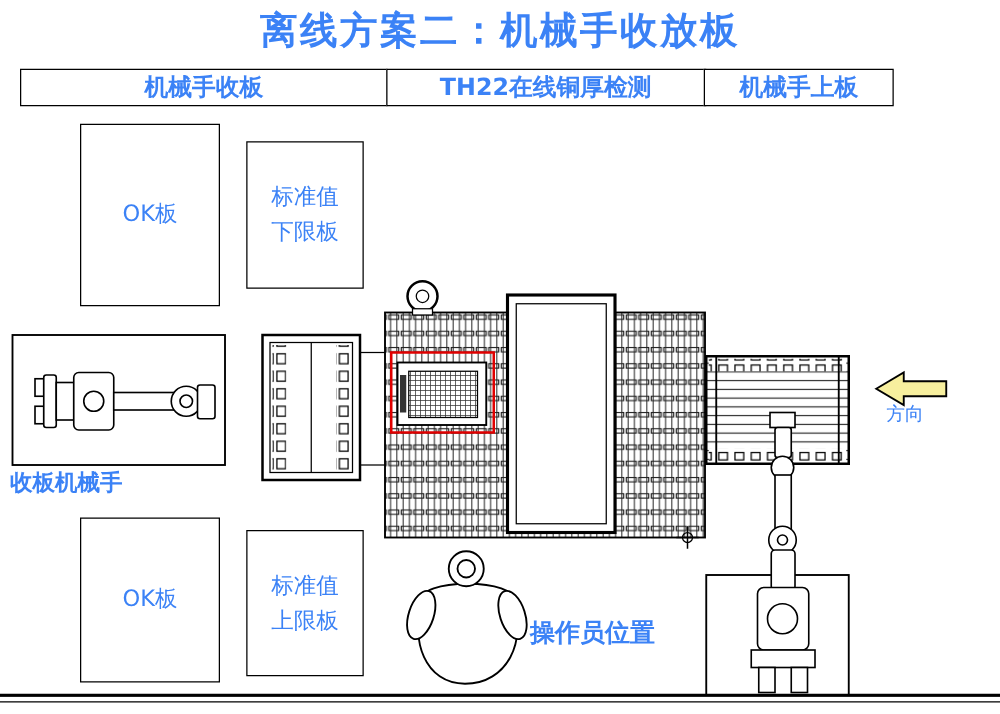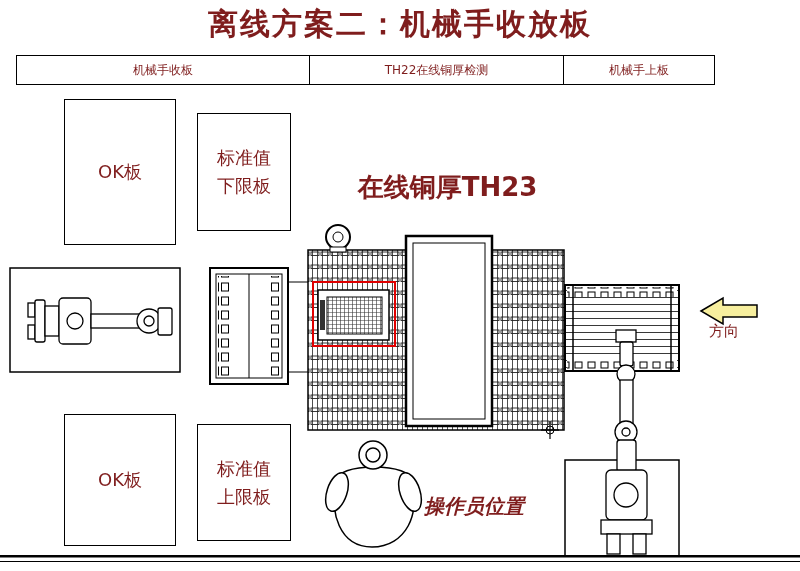--- a/index.html
+++ b/index.html
@@ -1,46 +1,46 @@
 <!DOCTYPE html>
 <html><head>
 <meta charset="utf-8">
 <style>
   * { box-sizing: border-box; }
   body { margin: 0; background: #fff; }
   .page {
     position: relative; width: 800px; height: 571px; background: #fff;
-    font-family: "DejaVu Sans", "Liberation Sans", sans-serif; color: #7f1d1d; overflow: hidden;
+    font-family: "DejaVu Sans", "Liberation Sans", sans-serif; color: #3b82f6; overflow: hidden;
   }
   .drawing { position: absolute; left: 0; top: 0; }
   .title {
     position: absolute; left: 0; top: 4px; width: 100%; text-align: center;
     font-size: 30px; font-weight: bold; letter-spacing: 2px;
   }
   .header-row { position: absolute; left: 16px; top: 55px; display: flex; }
   .header-cell {
     height: 30px; border: 1.5px solid #000; margin-left: -1.5px;
     display: flex; align-items: center; justify-content: center;
-    font-size: 12px; background: #fff;
+    font-size: 19px; background: #fff; font-weight: bold;
   }
   .header-cell:first-child { margin-left: 0; }
   .hc1 { width: 294px; } .hc2 { width: 256px; } .hc3 { width: 152px; }
   .box {
     position: absolute; border: 1.5px solid #000; background: #fff;
     display: flex; flex-direction: column; align-items: center; justify-content: center;
     font-size: 18px; line-height: 1.55; text-align: center;
   }
   .ok-top    { left: 64px;  top: 99px;  width: 112px; height: 146px; }
   .std-lower { left: 197px; top: 113px; width: 94px;  height: 118px; }
   .ok-bottom { left: 64px;  top: 414px; width: 112px; height: 132px; }
   .std-upper { left: 197px; top: 424px; width: 94px;  height: 117px; }
   .label { position: absolute; }
   .online-copper { left: 330px; top: 170px; width: 235px; text-align: center; font-size: 26px; font-weight: bold; }
   .collect-robot { left: 8px;   top: 374px; font-size: 18px; font-weight: bold; }
-  .operator      { left: 424px; top: 493px; font-size: 20px; font-weight: bold; font-style: italic; }
+  .operator      { left: 424px; top: 493px; font-size: 20px; font-weight: bold; }
   .direction     { left: 709px; top: 322px; font-size: 15px; }
 </style>
 </head>
 <body>
 
 <div class="page">
 
   <svg class="drawing" width="800" height="571" viewBox="0 0 800 571">
     <defs>
       <pattern id="weave" width="10" height="13" patternUnits="userSpaceOnUse">
@@ -166,22 +166,22 @@
 
   <div class="box ok-top">
     <span>OK板</span>
   </div>
 
   <div class="box std-lower">
     <span>标准值</span>
     <span>下限板</span>
   </div>
 
-  <div class="label online-copper">在线铜厚TH23</div>
 
+  <div class="label collect-robot">收板机械手</div>
 
   <div class="box ok-bottom">
     <span>OK板</span>
   </div>
 
   <div class="box std-upper">
     <span>标准值</span>
     <span>上限板</span>
   </div>
 

